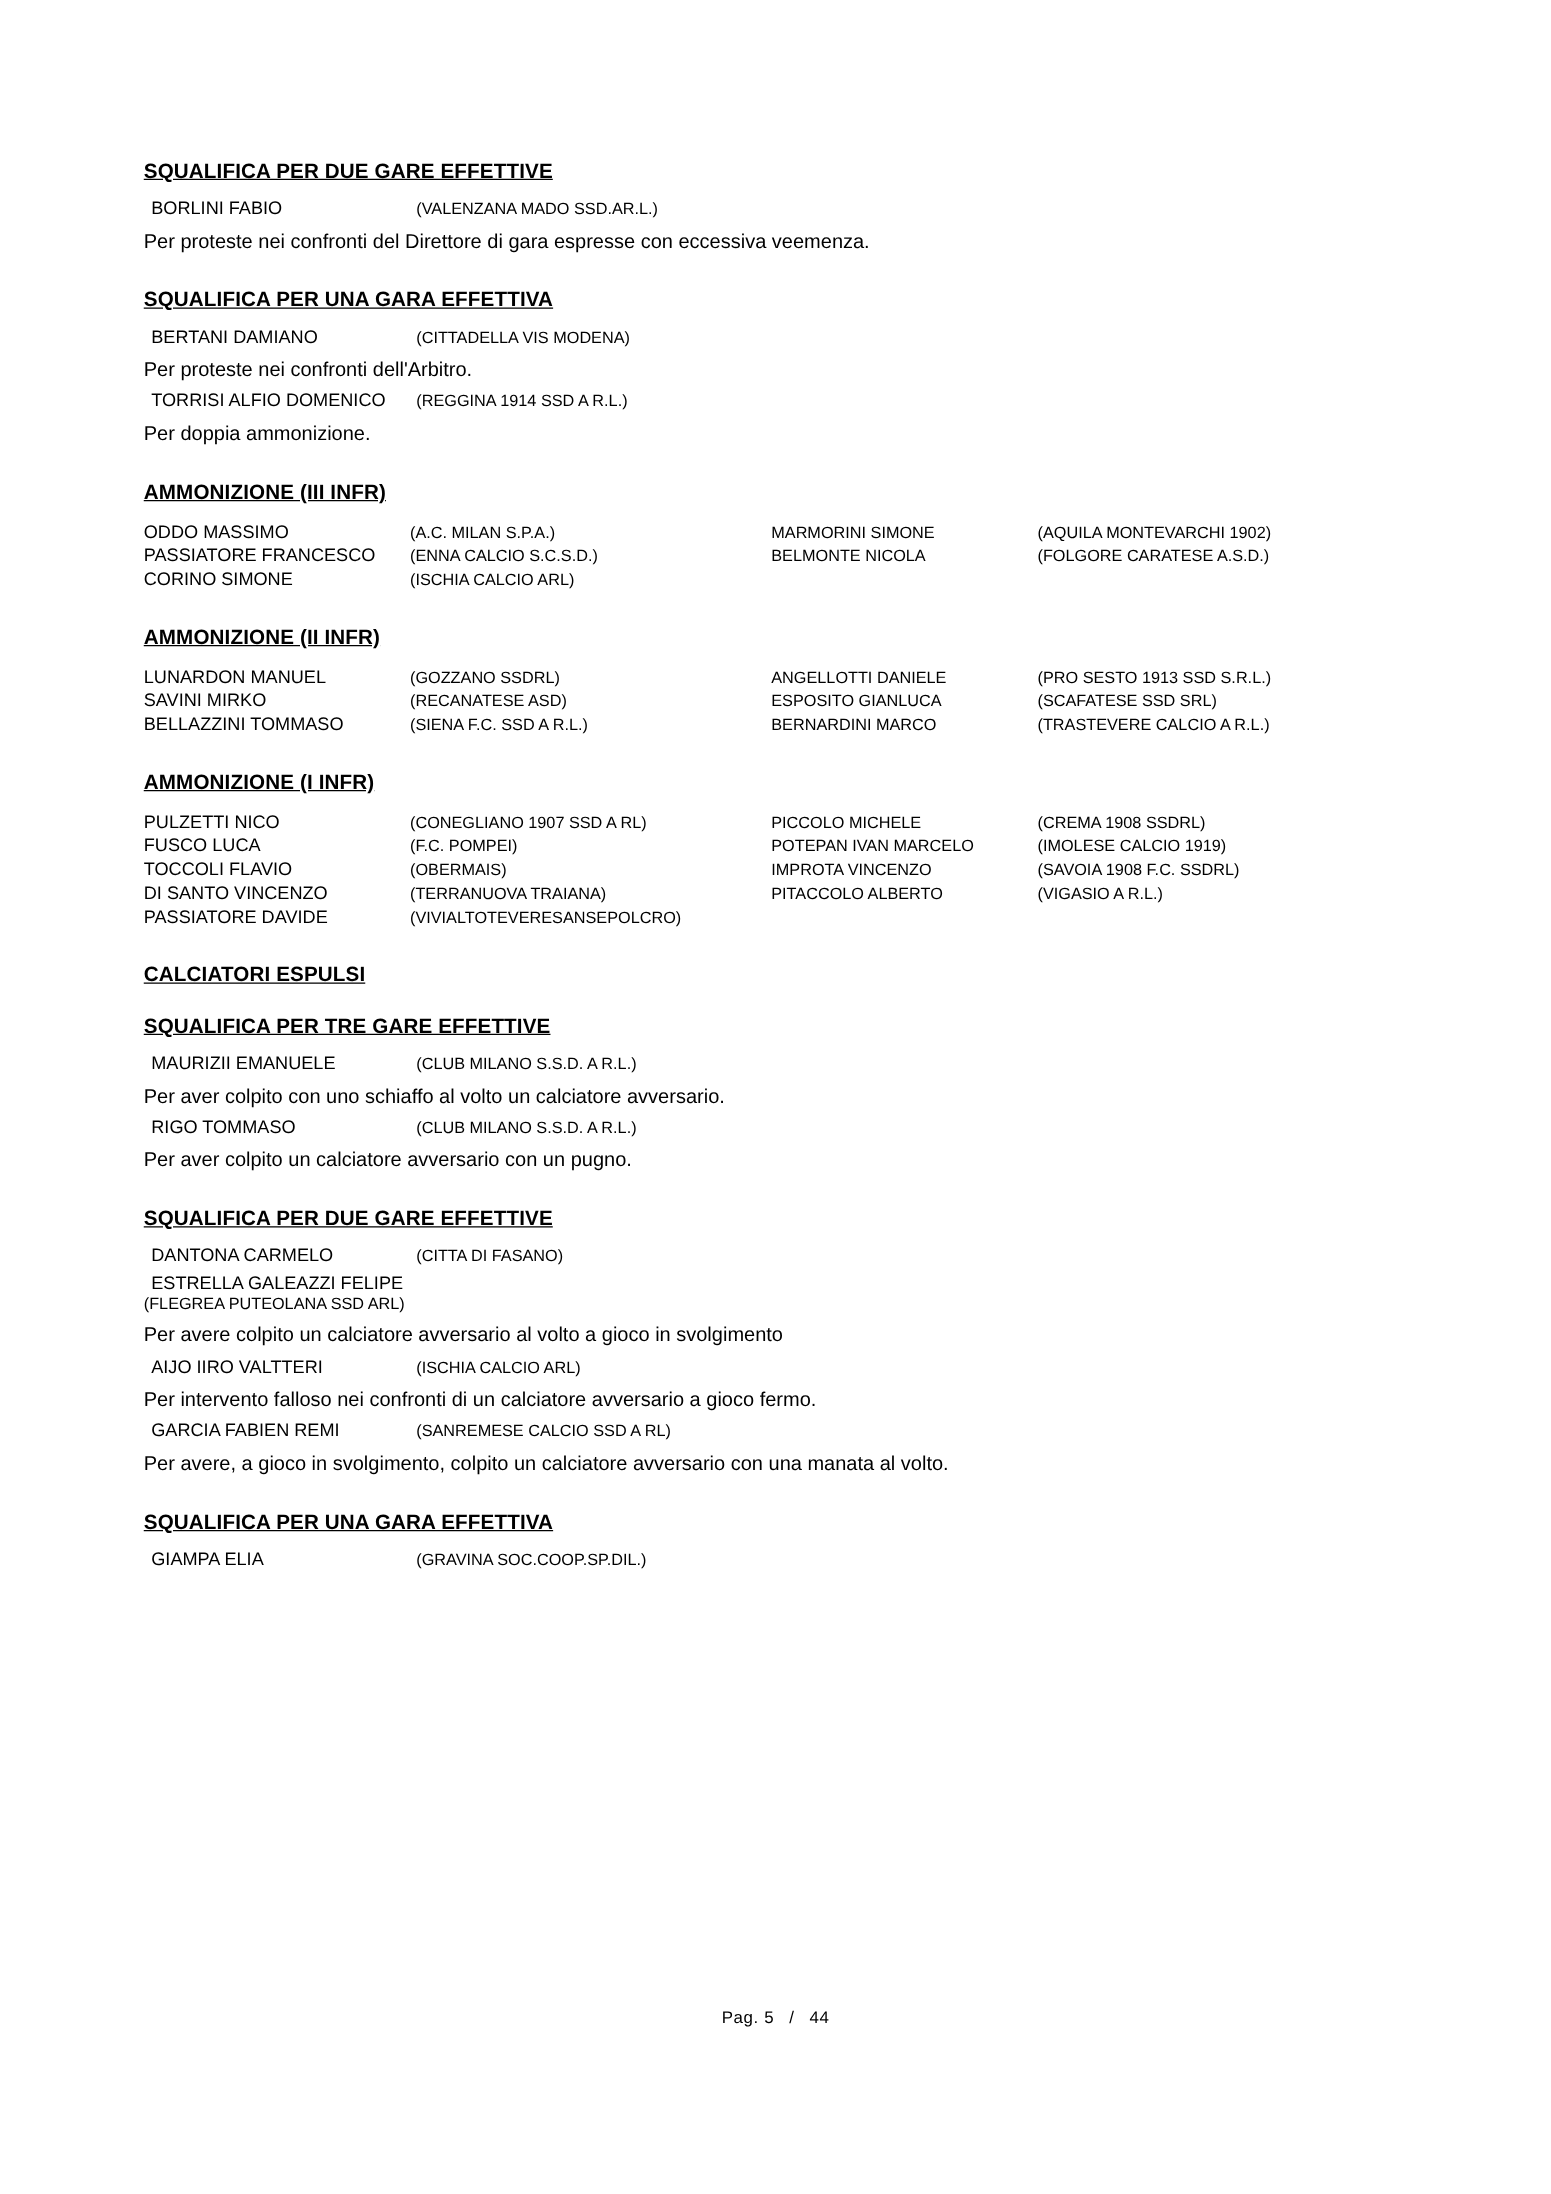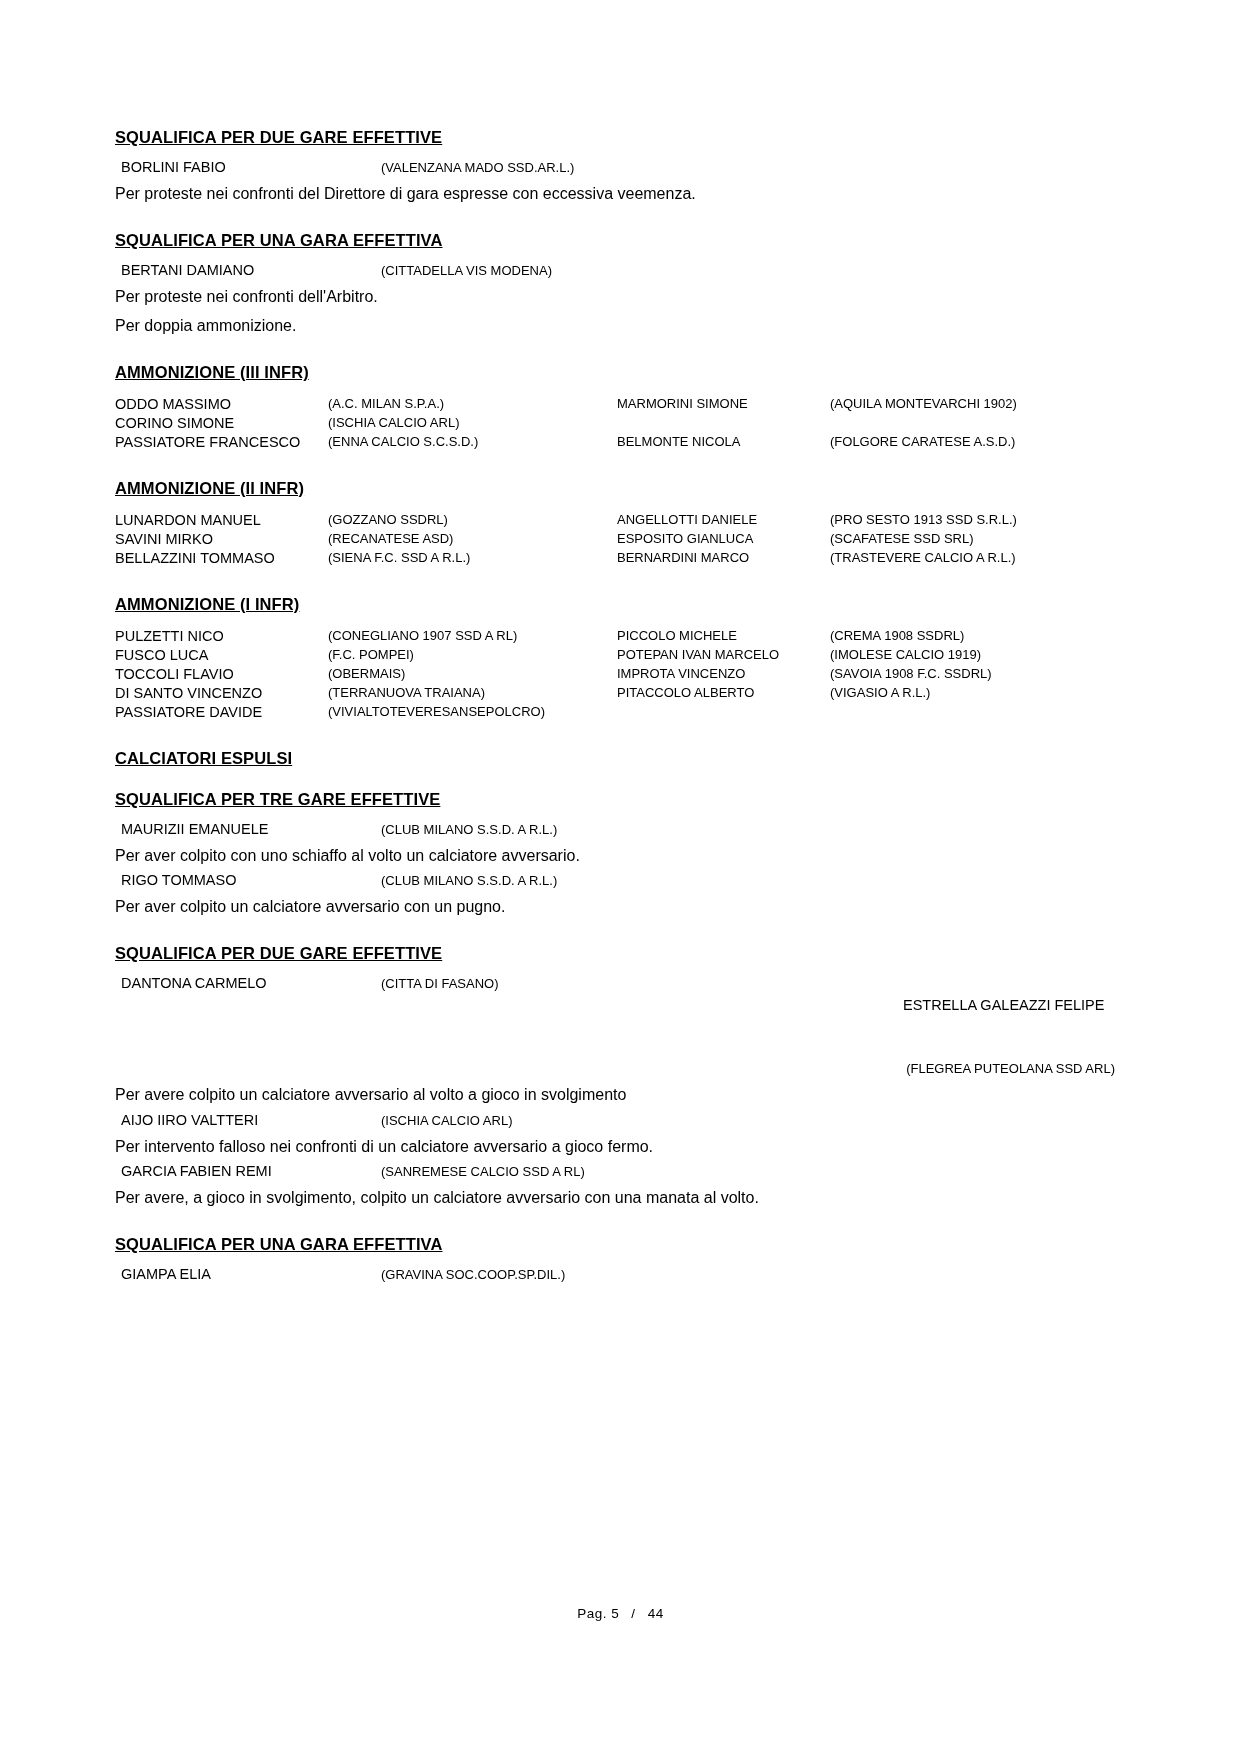--- a/index.html
+++ b/index.html
@@ -34,22 +34,21 @@
     padding: 0;
     letter-spacing: 0.1px;
   }
   .block { margin-top: 0; }
   .gap-before-title { margin-top: 26px; }
   .gap-before-title-small { margin-top: 22px; }
 
   .entry {
     margin-top: 12px;
     display: flex;
-    align-items: flex-end;
-    gap: 48px;
+    align-items: flex-start;
   }
   .entry .name {
     font-size: 14.5px;
     width: 212px;
     padding-left: 6px;
     white-space: nowrap;
   }
   .entry .club {
     font-size: 13px;
     white-space: nowrap;
@@ -114,44 +113,48 @@
       <div class="reason">Per proteste nei confronti del Direttore di gara espresse con eccessiva veemenza.</div>
     </div>
 
     <div class="block gap-before-title">
       <h2 class="section-title">SQUALIFICA PER UNA GARA EFFETTIVA</h2>
       <div class="entry">
         <span class="name">BERTANI DAMIANO</span>
         <span class="club">(CITTADELLA VIS MODENA)</span>
       </div>
       <div class="reason">Per proteste nei confronti dell'Arbitro.</div>
+      <div class="entry" style="margin-top:6px;">
+        <span class="name">TORRISI ALFIO DOMENICO</span>
+        <span class="club">(REGGINA 1914 SSD A R.L.)</span>
+      </div>
       <div class="reason">Per doppia ammonizione.</div>
     </div>
 
     <div class="block gap-before-title">
       <h2 class="section-title">AMMONIZIONE (III INFR)</h2>
       <table class="two-col">
         <tbody>
             <tr>
           <td class="c-name">ODDO MASSIMO</td>
           <td class="c-club">(A.C. MILAN S.P.A.)</td>
           <td class="c-name2">MARMORINI SIMONE</td>
           <td class="c-club2">(AQUILA MONTEVARCHI 1902)</td>
         </tr>
         <tr>
+          <td class="c-name">PASSIATORE FRANCESCO</td>
+          <td class="c-club">(ENNA CALCIO S.C.S.D.)</td>
+          <td class="c-name2">BELMONTE NICOLA</td>
+          <td class="c-club2">(FOLGORE CARATESE A.S.D.)</td>
+        </tr>
+        <tr>
           <td class="c-name">CORINO SIMONE</td>
           <td class="c-club">(ISCHIA CALCIO ARL)</td>
           <td class="c-name2"></td>
           <td class="c-club2"></td>
-        </tr>
-        <tr>
-          <td class="c-name">PASSIATORE FRANCESCO</td>
-          <td class="c-club">(ENNA CALCIO S.C.S.D.)</td>
-          <td class="c-name2">BELMONTE NICOLA</td>
-          <td class="c-club2">(FOLGORE CARATESE A.S.D.)</td>
         </tr>
       </tbody>
         </table>
     </div>
 
     <div class="block gap-before-title">
       <h2 class="section-title">AMMONIZIONE (II INFR)</h2>
       <table class="two-col">
         <tbody>
             <tr>

